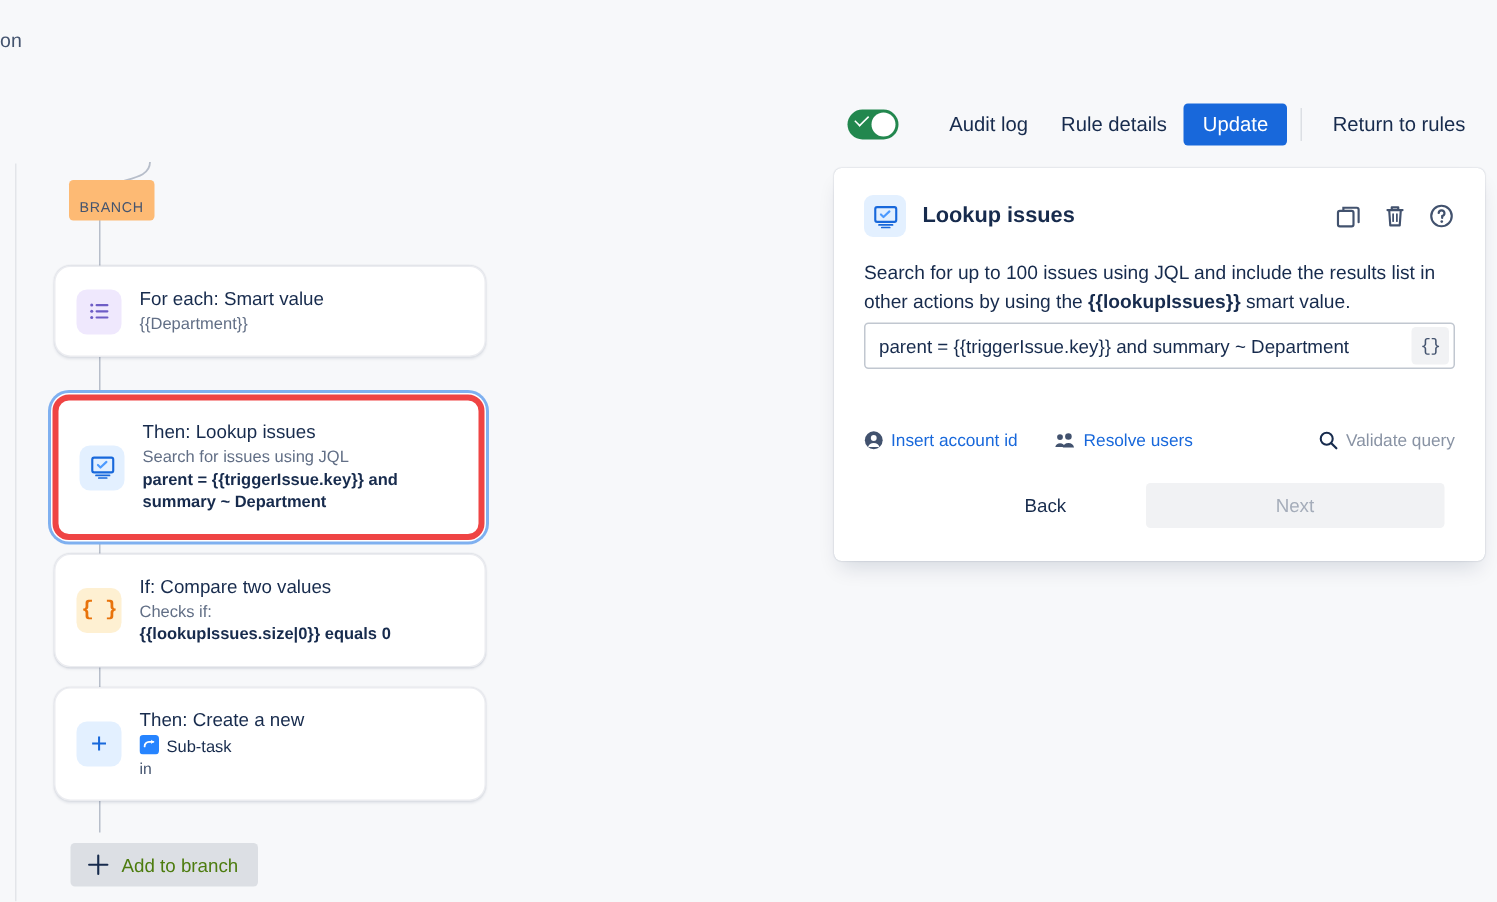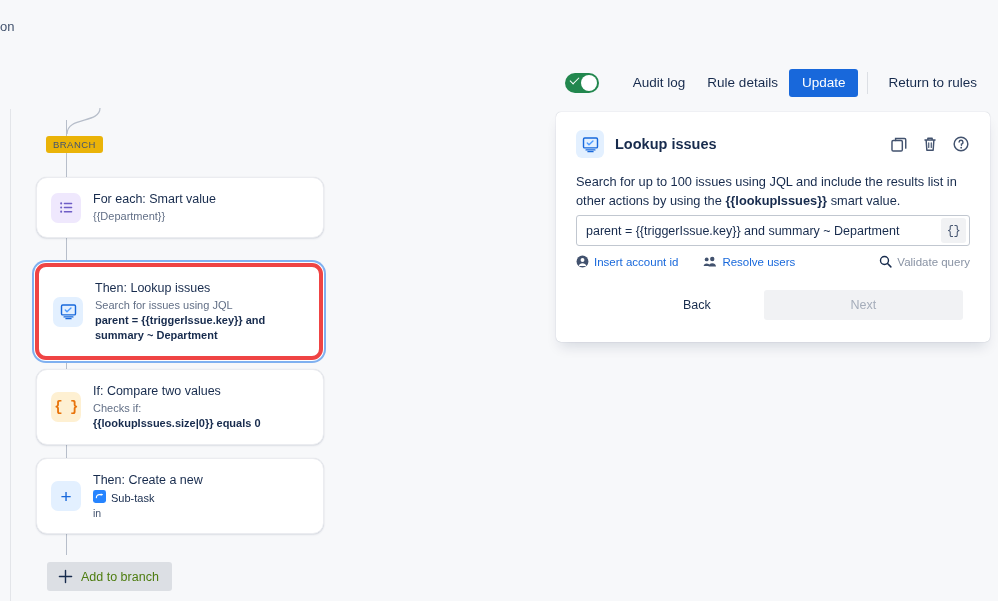--- a/index.html
+++ b/index.html
@@ -61,24 +61,24 @@
   }
   .connector {
     position: absolute; left: 66px; top: 120px;
     width: 1px; height: 435px; background: #B7BECA;
   }
   .connector-curve {
     position: absolute; left: 66px; top: 108px;
     width: 36px; height: 26px;
   }
   .branch-pill {
-    position: absolute; left: 46px; top: 136px;
-    background: #eab308; color: #44546F;
+    position: absolute; left: 46px; top: 120px;
+    background: #fdba74; color: #44546F;
     font-size: 9.5px; letter-spacing: .45px;
-    padding: 3px 7px 3px 7px; border-radius: 3px;
+    padding: 13px 7px 3px 7px; border-radius: 3px;
     line-height: 11px;
   }
 
   
   .card {
     position: absolute; left: 36px; width: 288px;
     background: #fff; border-radius: 11px;
     border: 1px solid #EBECF0;
     box-shadow: 0 1px 2px rgba(9,30,66,.10), 0 0 1px rgba(9,30,66,.12);
     display: flex; align-items: center;
@@ -159,21 +159,21 @@
     font-family: "Liberation Mono", monospace; font-size: 12px;
     color: #44546F; cursor: pointer; letter-spacing: -.5px;
   }
 
   .helper-row {
     margin-top: 9px; display: flex; align-items: center;
     font-size: 11.5px;
   }
   .helper {
     display: flex; align-items: center; gap: 5px;
-    color: #1868DB; cursor: pointer; white-space: nowrap;
+    color: #1868DB; cursor: pointer; white-space: nowrap; margin-top: 32px;
   }
   .helper.muted { color: #8993A4; cursor: default; }
   .helper + .helper { margin-left: 25px; }
   .helper-spacer { flex: 1; }
 
   .panel-footer {
     margin-top: 22px; display: flex; align-items: center;
   }
   .back-btn {
     background: none; border: none; font-family: inherit;

